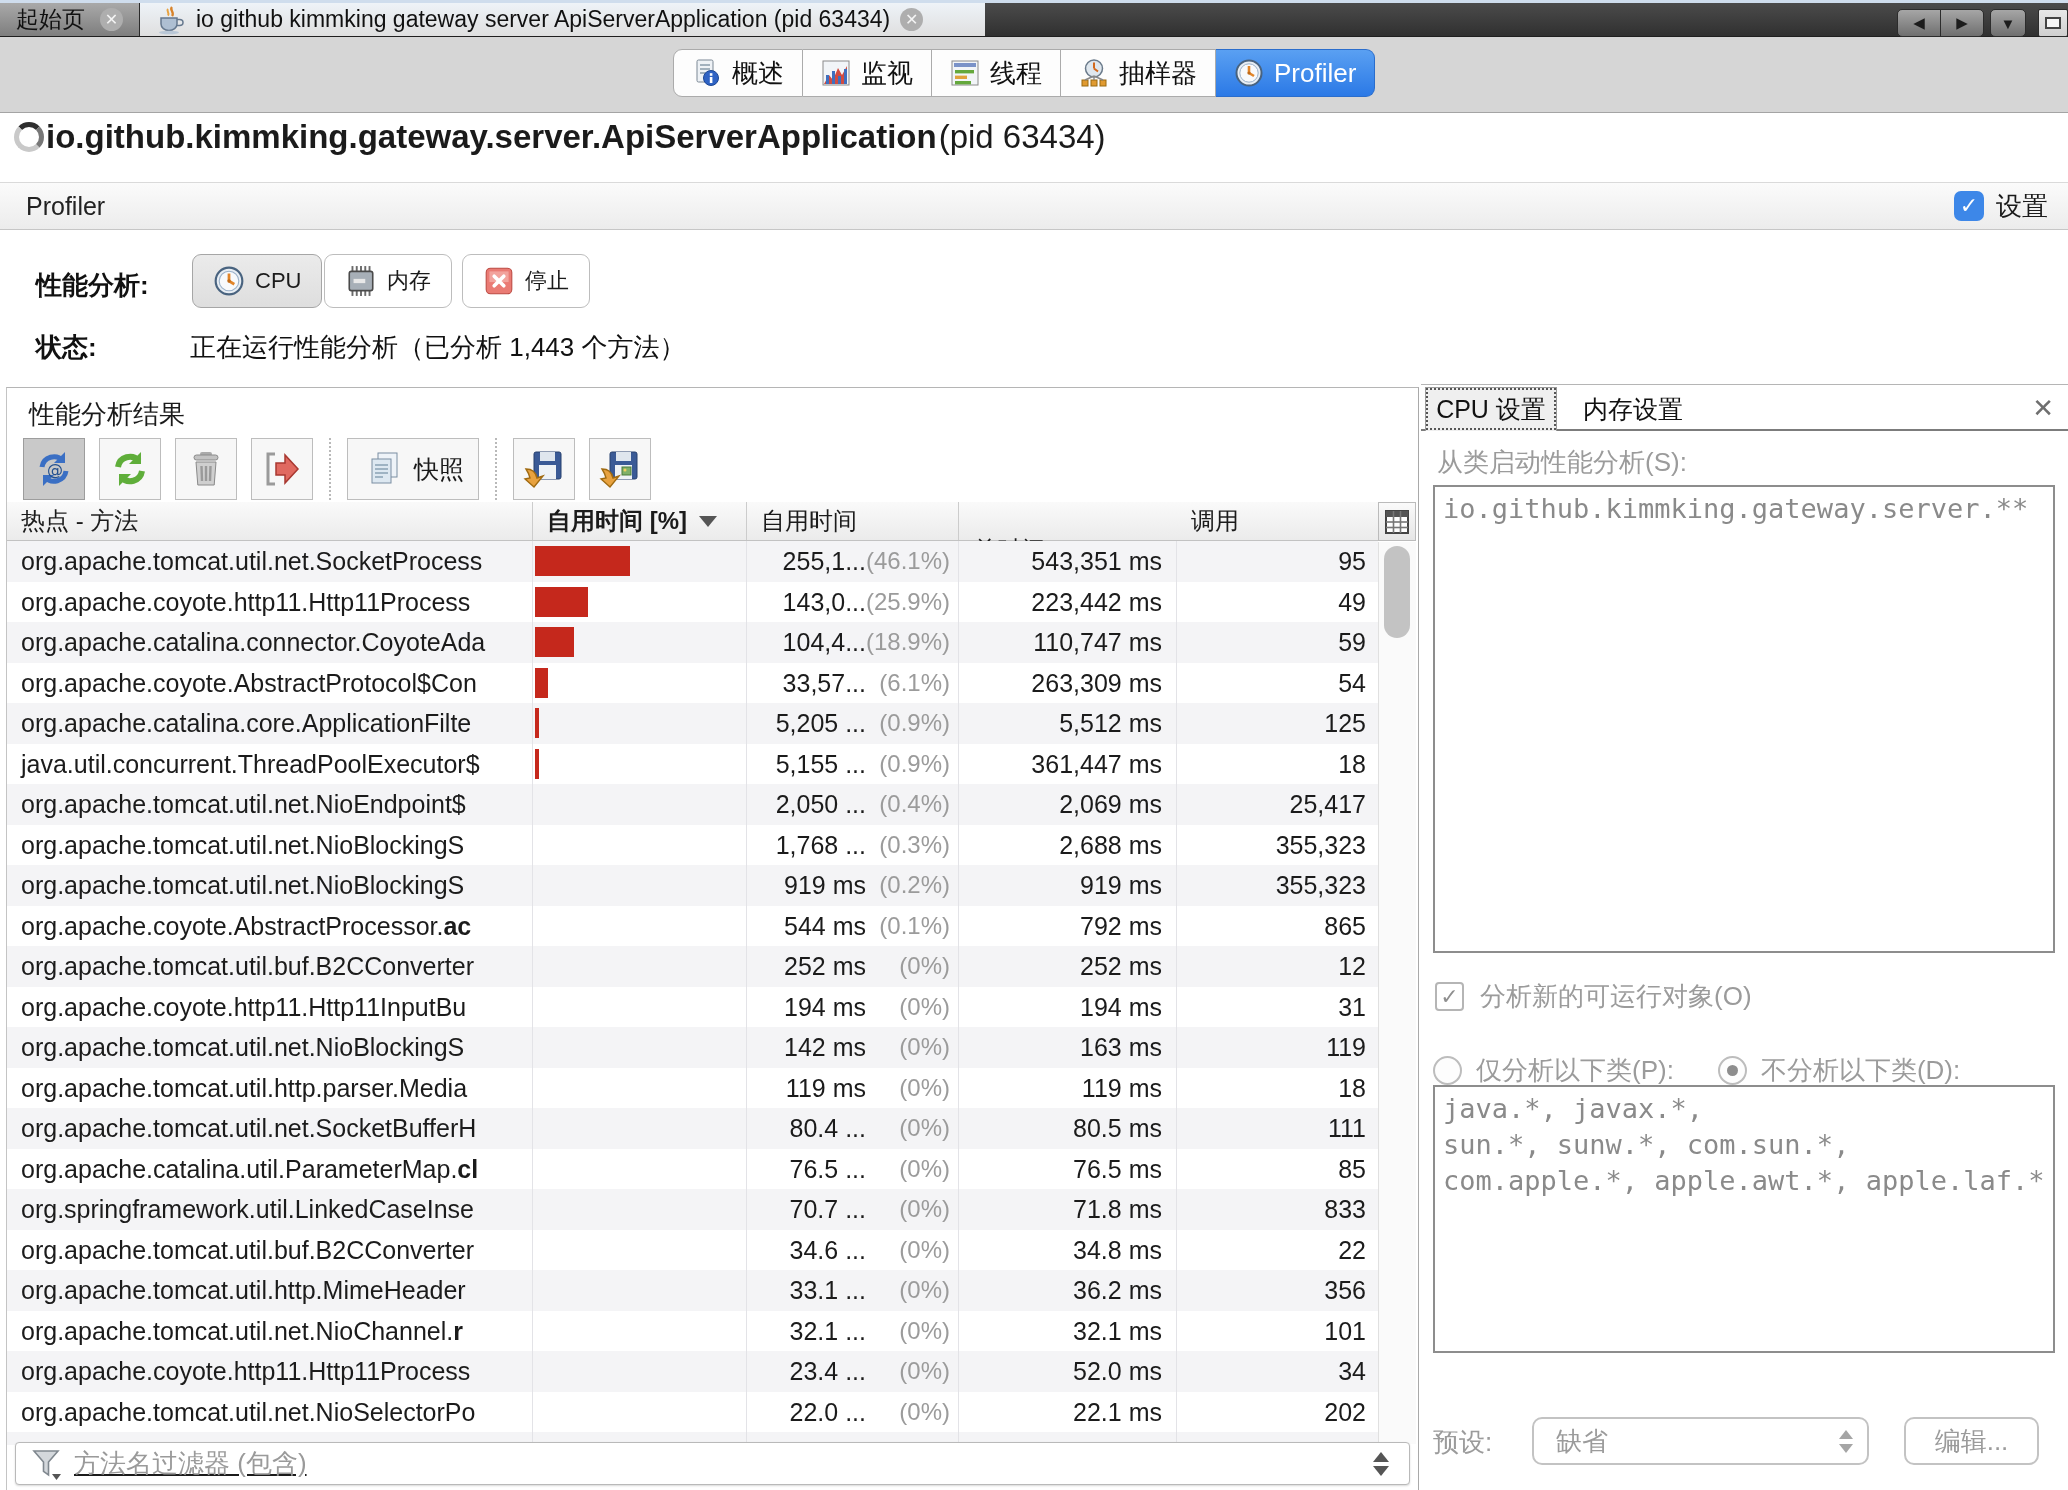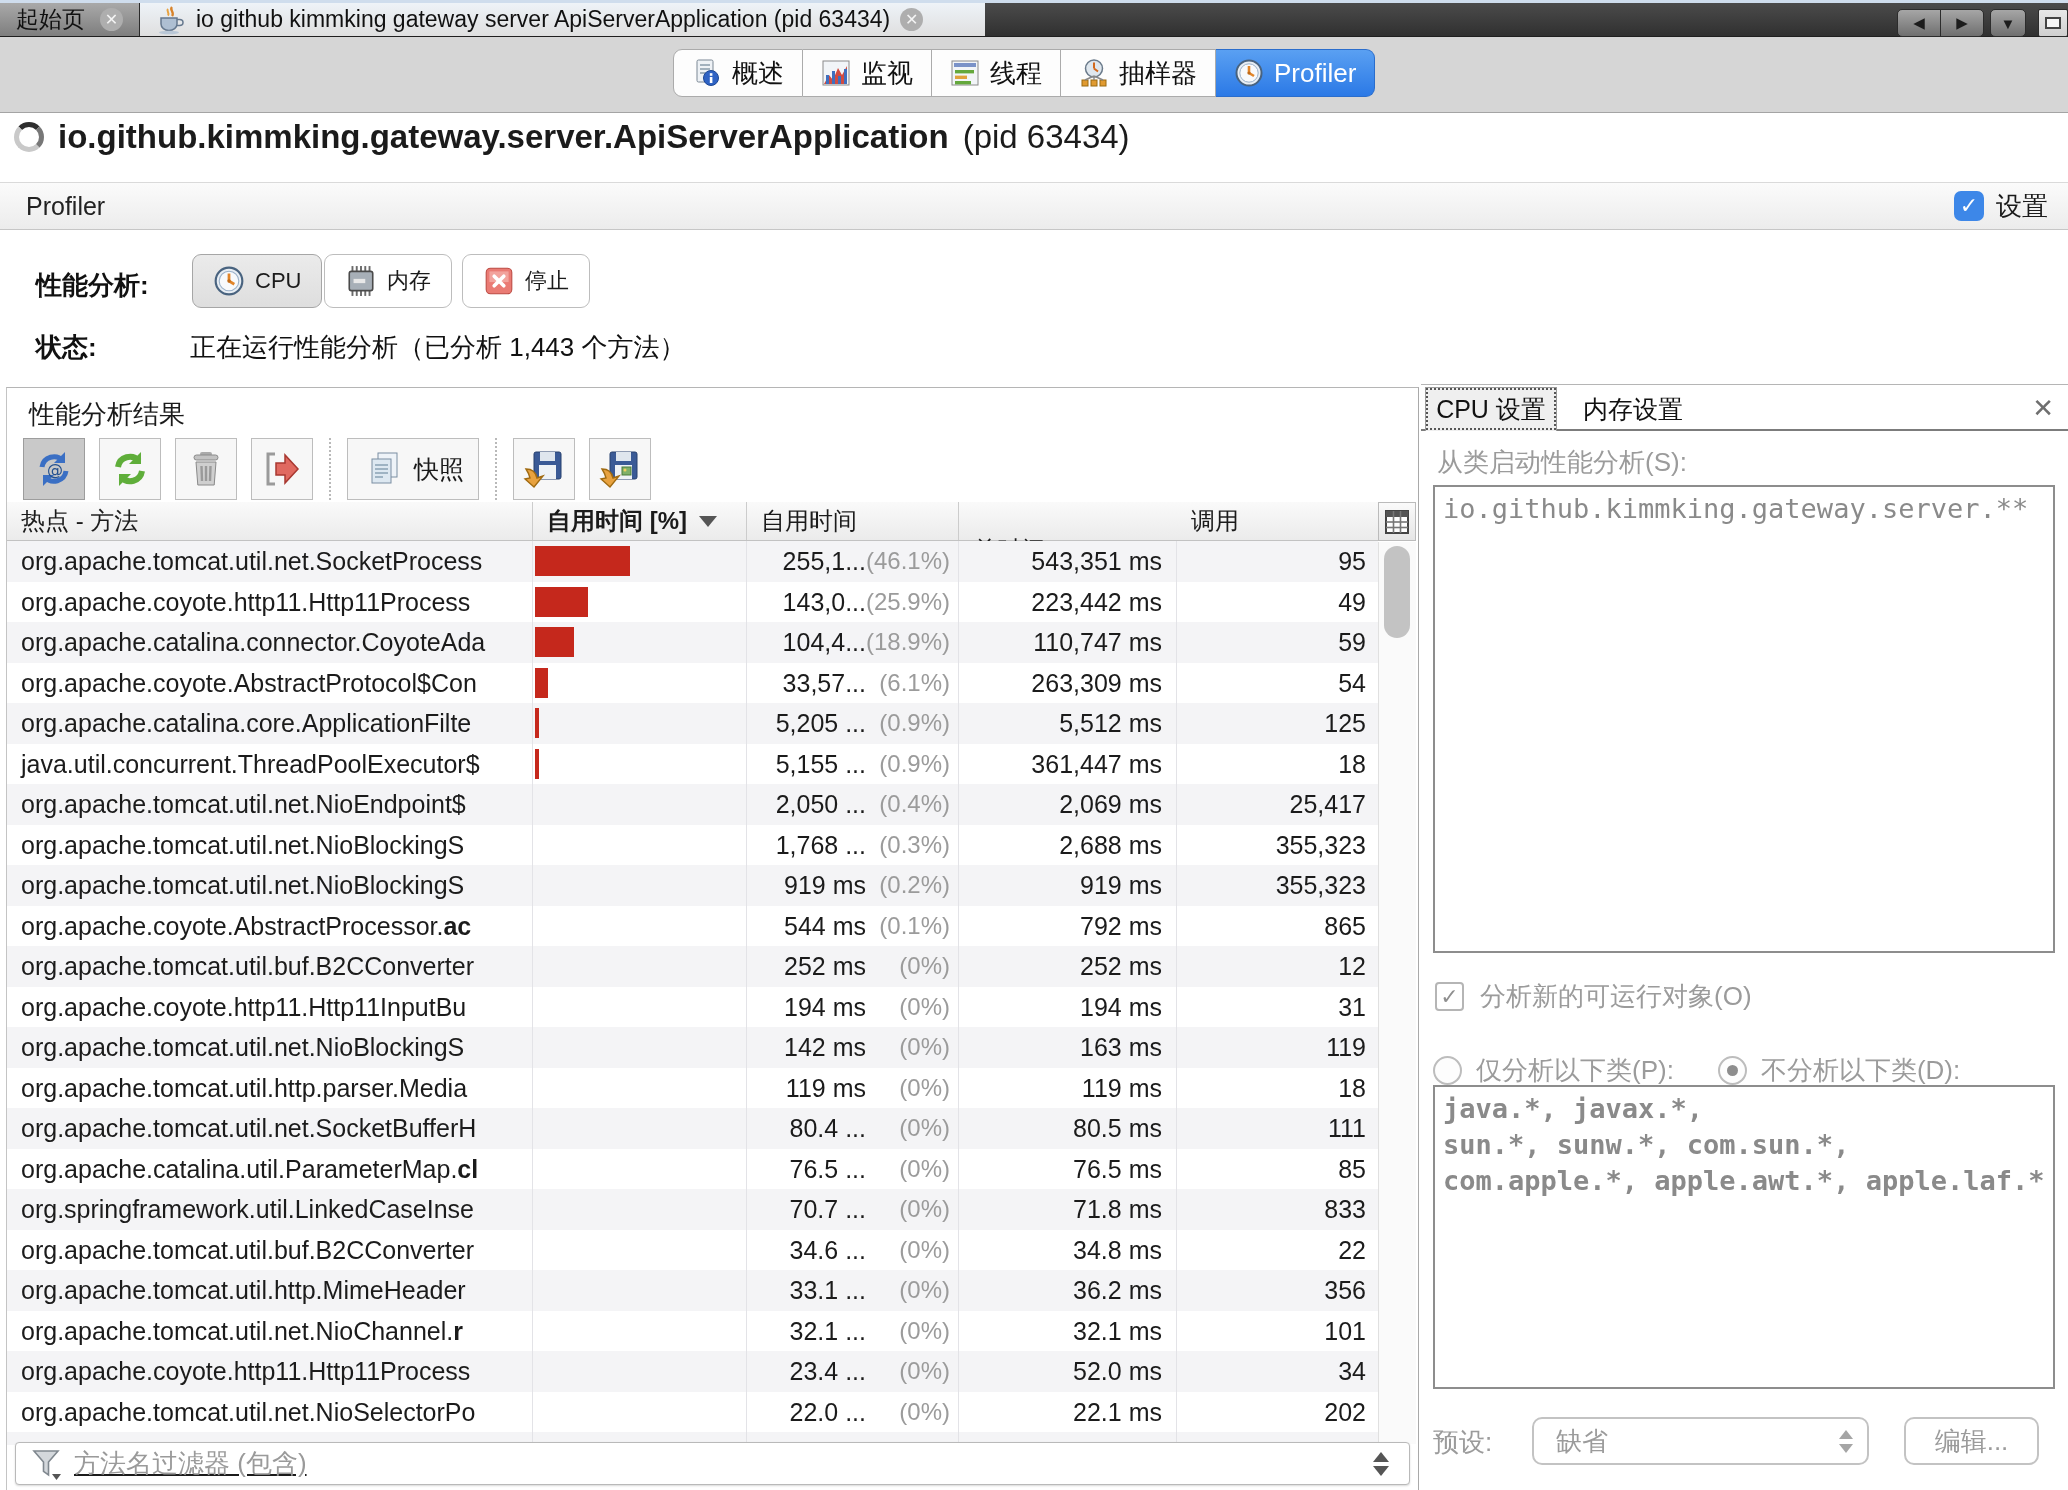--- a/index.html
+++ b/index.html
@@ -47,21 +47,21 @@
     background:#fdfdfd; border:1px solid #ababab; border-left:none;
     font-size:26px; color:#111; padding:0 18px;
   }
   .seg-btn:first-child { border-left:1px solid #ababab; border-radius:9px 0 0 9px; }
   .seg-btn.selected {
     background:linear-gradient(#5aa0f2,#2b79e6); color:#fff; border-color:#2a6dcc;
     border-radius:0 9px 9px 0;
   }
 
   
-  .titlerow { position:absolute; left:14px; top:118px; display:flex; align-items:center; gap:14px; }
+  .titlerow { position:absolute; left:14px; top:118px; display:flex; align-items:center; gap:2px; }
   .spinner {
     width:30px; height:30px; border-radius:50%;
     border:5px solid #c9c9c9; border-top-color:#2e2e2e; border-right-color:#777;
   }
   .titlerow .t1 { font-size:33px; font-weight:bold; }
   .titlerow .t2 { font-size:33px; font-weight:normal; }
 
   .profbar {
     position:absolute; left:0; top:182px; width:2068px; height:48px;
     background:linear-gradient(#fbfbfb,#ececec);
@@ -151,21 +151,21 @@
   .sp-tab.plain { left:140px; width:144px; }
   .sp-close { position:absolute; right:14px; top:8px; font-size:26px; color:#6f6f6f; }
   .gray { color:#9b9b9b; }
   .sp-label1 { position:absolute; left:16px; top:60px; font-size:26px; }
   .sp-area {
     position:absolute; left:12px; width:622px; border:2px solid #8d8d8d; background:#fff;
     font-family:"DejaVu Sans Mono","Liberation Mono",monospace; font-size:27px; color:#8a8a8a;
     padding:4px 8px; white-space:pre-line; line-height:36px; overflow:hidden;
   }
   .area1 { top:100px; height:468px; }
-  .area2 { top:700px; height:304px;font-weight:bold; }
+  .area2 { top:700px; height:268px; }
   .cbrow { position:absolute; left:14px; top:594px; display:flex; align-items:center; gap:16px; font-size:26px; }
   .graycheck { width:29px; height:29px; border:2px solid #b5b5b5; border-radius:4px; color:#8f8f8f; font-size:22px; font-weight:bold; display:flex; align-items:center; justify-content:center; background:#fff; }
   .radiorow { position:absolute; left:12px; top:668px; display:flex; align-items:center; font-size:26px; }
   .radio { width:29px; height:29px; border:2px solid #bdbdbd; border-radius:50%; background:#fdfdfd; margin-right:14px; position:relative; flex:0 0 auto; }
   .radio.on::after { content:""; position:absolute; left:7px; top:7px; width:11px; height:11px; border-radius:50%; background:#8d8d8d; }
   .sp-footer { position:absolute; left:0; top:1030px; width:647px; height:52px; }
   .sp-preset-label { position:absolute; left:12px; top:10px; font-size:26px; }
   .sp-select {
     position:absolute; left:111px; top:2px; width:337px; height:48px;
     border:2px solid #c3c3c3; border-radius:10px; background:#fff;

